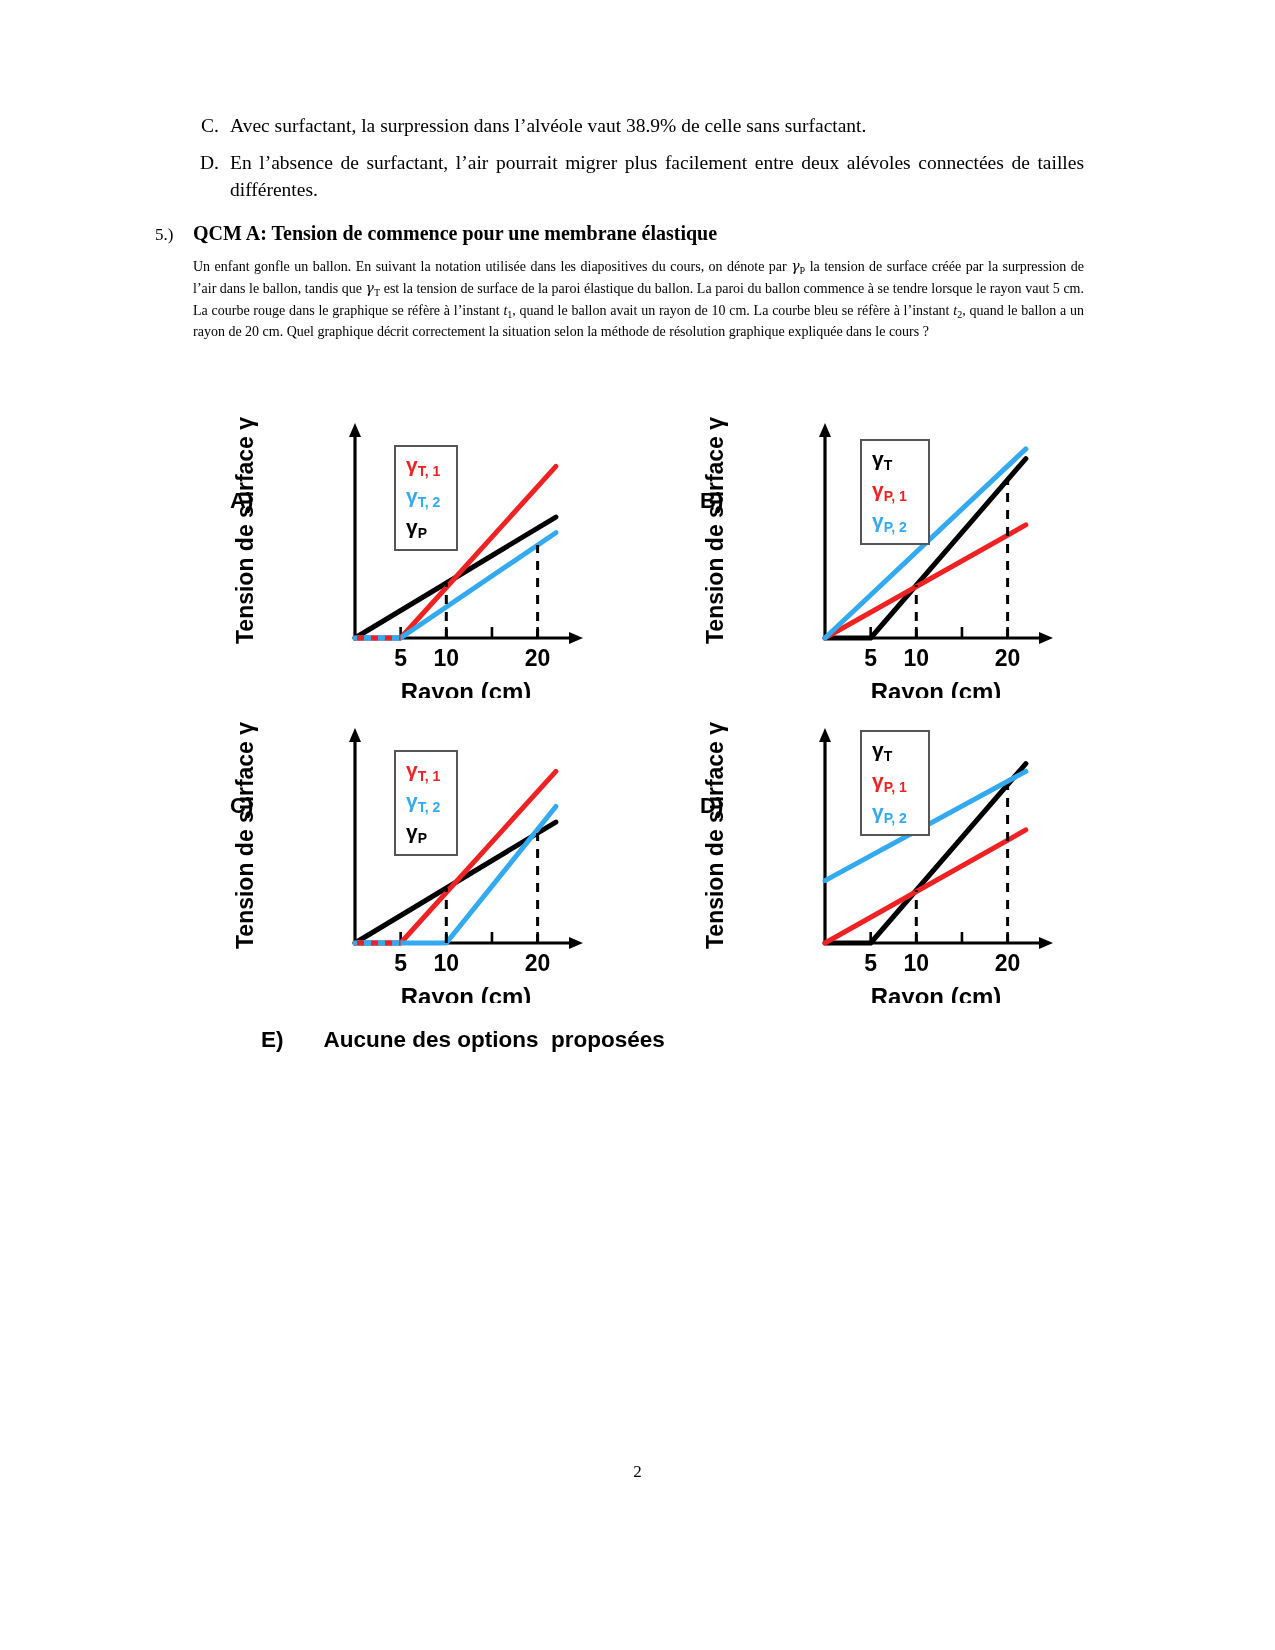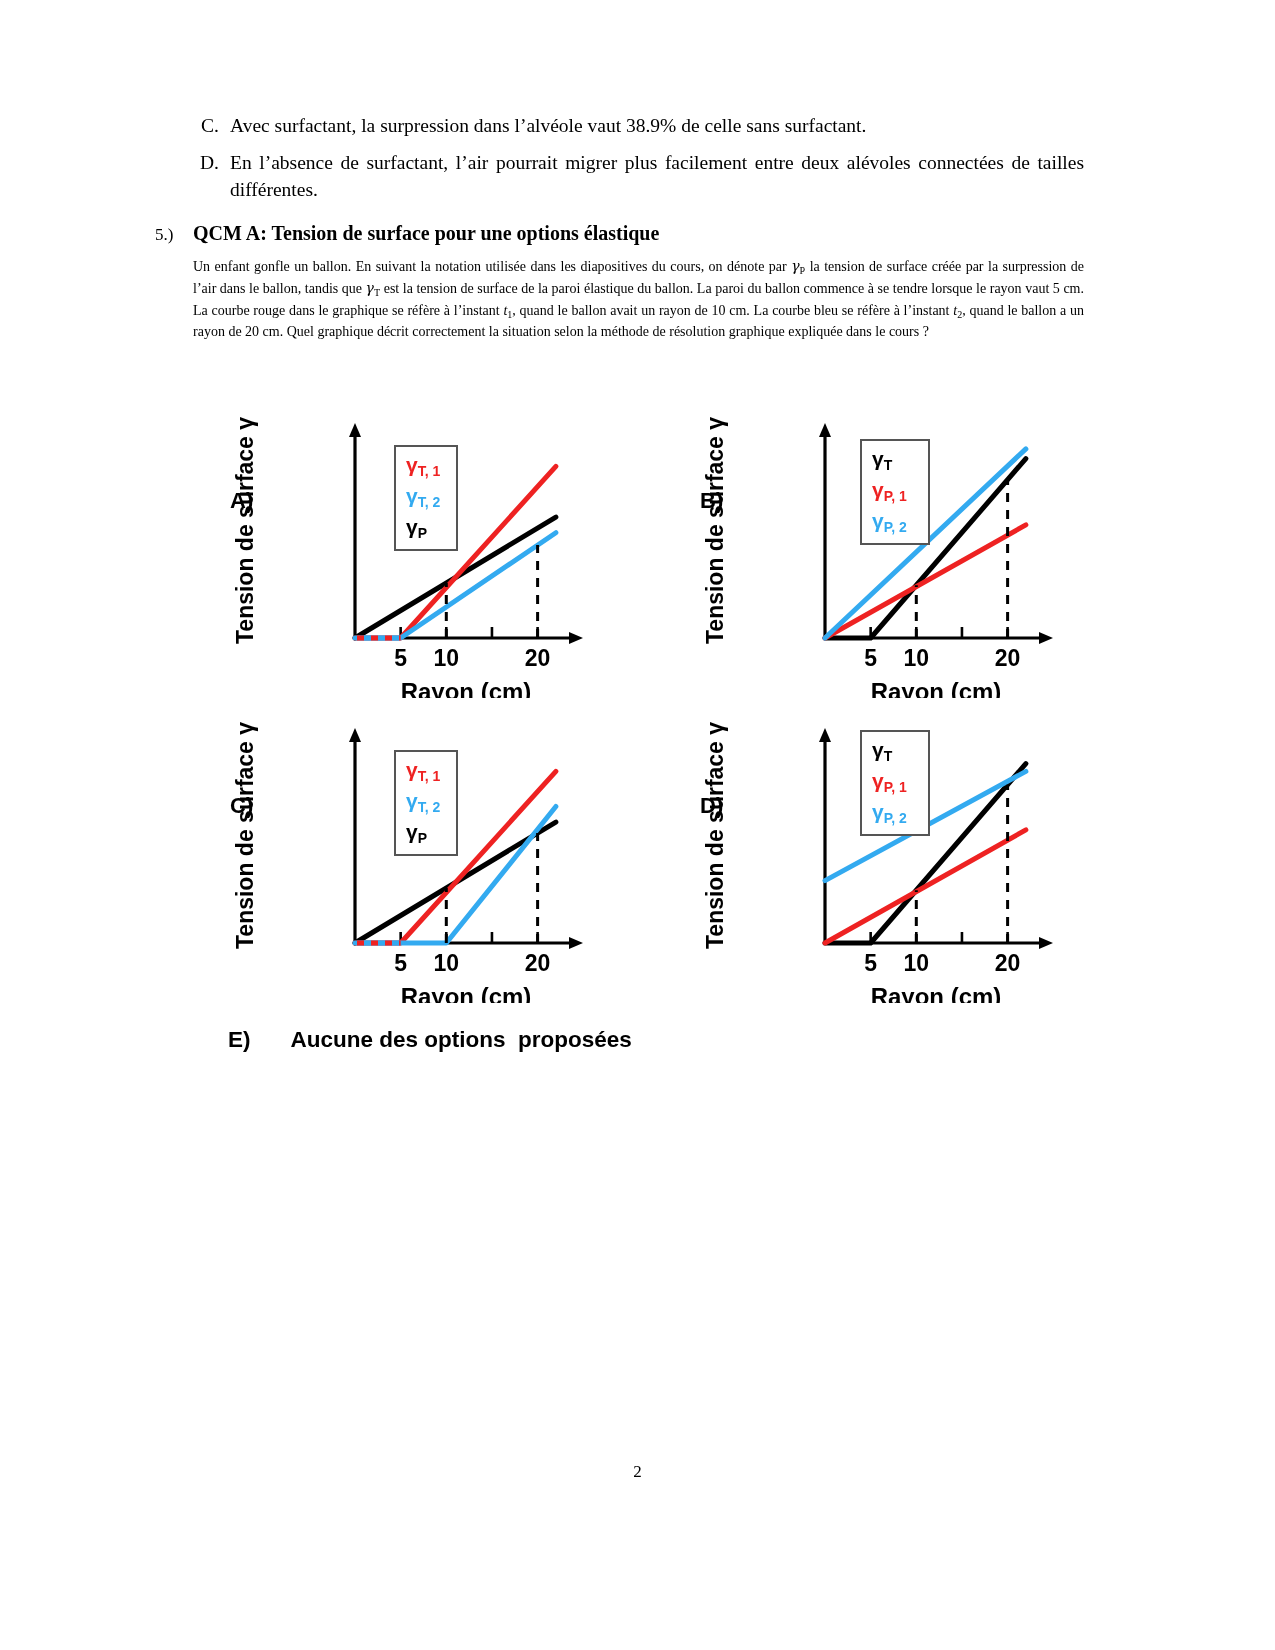--- a/index.html
+++ b/index.html
@@ -90,21 +90,21 @@
     position: absolute;
     font-family: "Liberation Sans", sans-serif;
     font-weight: bold;
     font-size: 22px;
     letter-spacing: 0.2px;
   }
   .chartsvg { display: block; }
 
   .eline {
     position: absolute;
-    left: 228px;
+    left: 261px;
     top: 1027px;
     font-family: "Liberation Sans", sans-serif;
     font-weight: bold;
     font-size: 22.5px;
     white-space: pre;
   }
 
   .pagenum {
     position: absolute;
     left: 0;
@@ -125,21 +125,21 @@
       <span class="opt-text">Avec surfactant, la surpression dans l’alvéole vaut 38.9% de celle sans surfactant.</span>
     </div>
     <div class="opt-row">
       <span class="opt-letter">D.</span>
       <span class="opt-text">En l’absence de surfactant, l’air pourrait migrer plus facilement entre deux alévoles connectées de tailles différentes.</span>
     </div>
   </div>
 
   <div class="qnum-row">
     <span class="qnum">5.)</span>
-    <span class="qtitle">QCM A: Tension de surface pour une options élastique</span>
+    <span class="qtitle">QCM A: Tension de commence pour une membrane élastique</span>
   </div>
 
   <div class="qbody"><span>Un enfant gonfle un ballon. En suivant la notation utilisée dans les diapositives du cours, on dénote par </span><span class="gam">γ</span><sub>P</sub><span> la tension de surface créée par la surpression de l’air dans le ballon, tandis que </span><span class="gam">γ</span><sub>T</sub><span> est la tension de surface de la paroi élastique du ballon. La paroi du ballon commence à se tendre lorsque le rayon vaut 5 cm. La courbe rouge dans le graphique se réfère à l’instant </span><i>t</i><sub>1</sub><span>, quand le ballon avait un rayon de 10 cm. La courbe bleu se réfère à l’instant </span><i>t</i><sub>2</sub><span>, quand le ballon a un rayon de 20 cm. Quel graphique décrit correctement la situation selon la méthode de résolution graphique expliquée dans le cours ?</span></div>
 
   <div class="figures">
 
     <div class="panel" style="left:225px; top:0px;">
       <div class="panel-label" style="left:5px; top:80px;">A)</div>
       <svg class="chartsvg" id="svg-A" width="360" height="290" viewBox="0 0 360 290">
           <line x1="130" y1="230" x2="130" y2="27" stroke="#000" stroke-width="3.2"></line>

